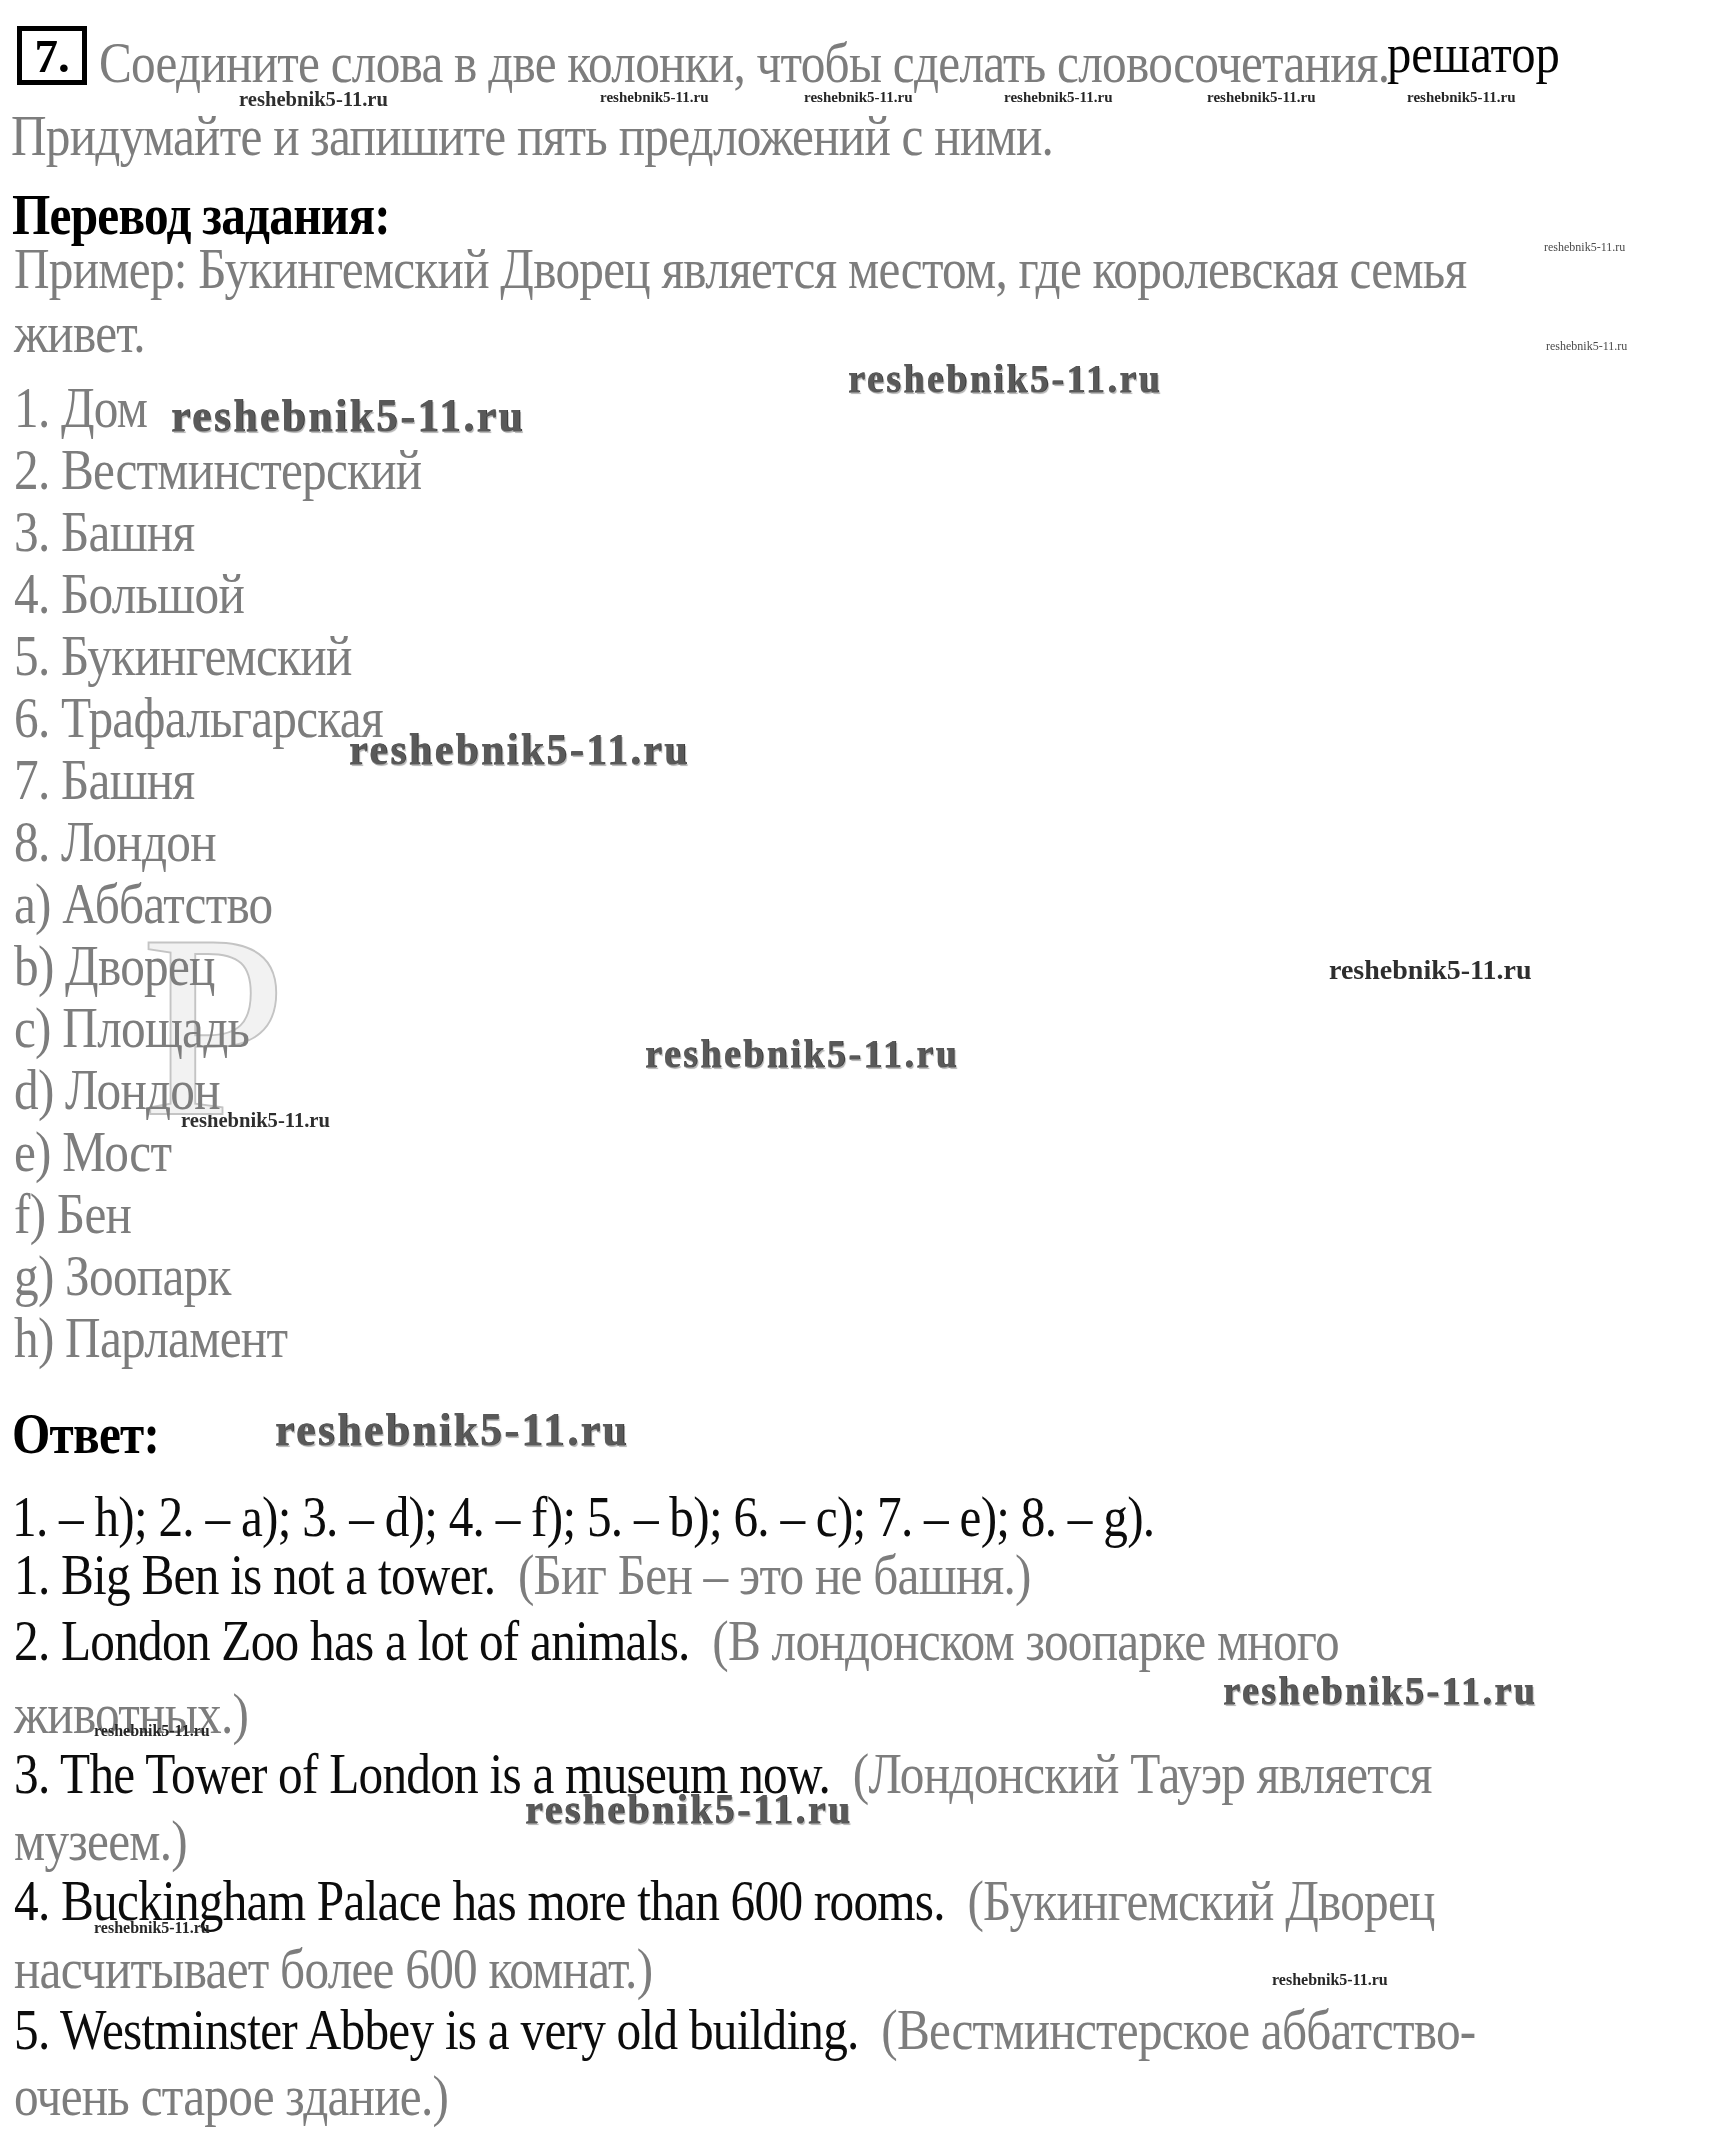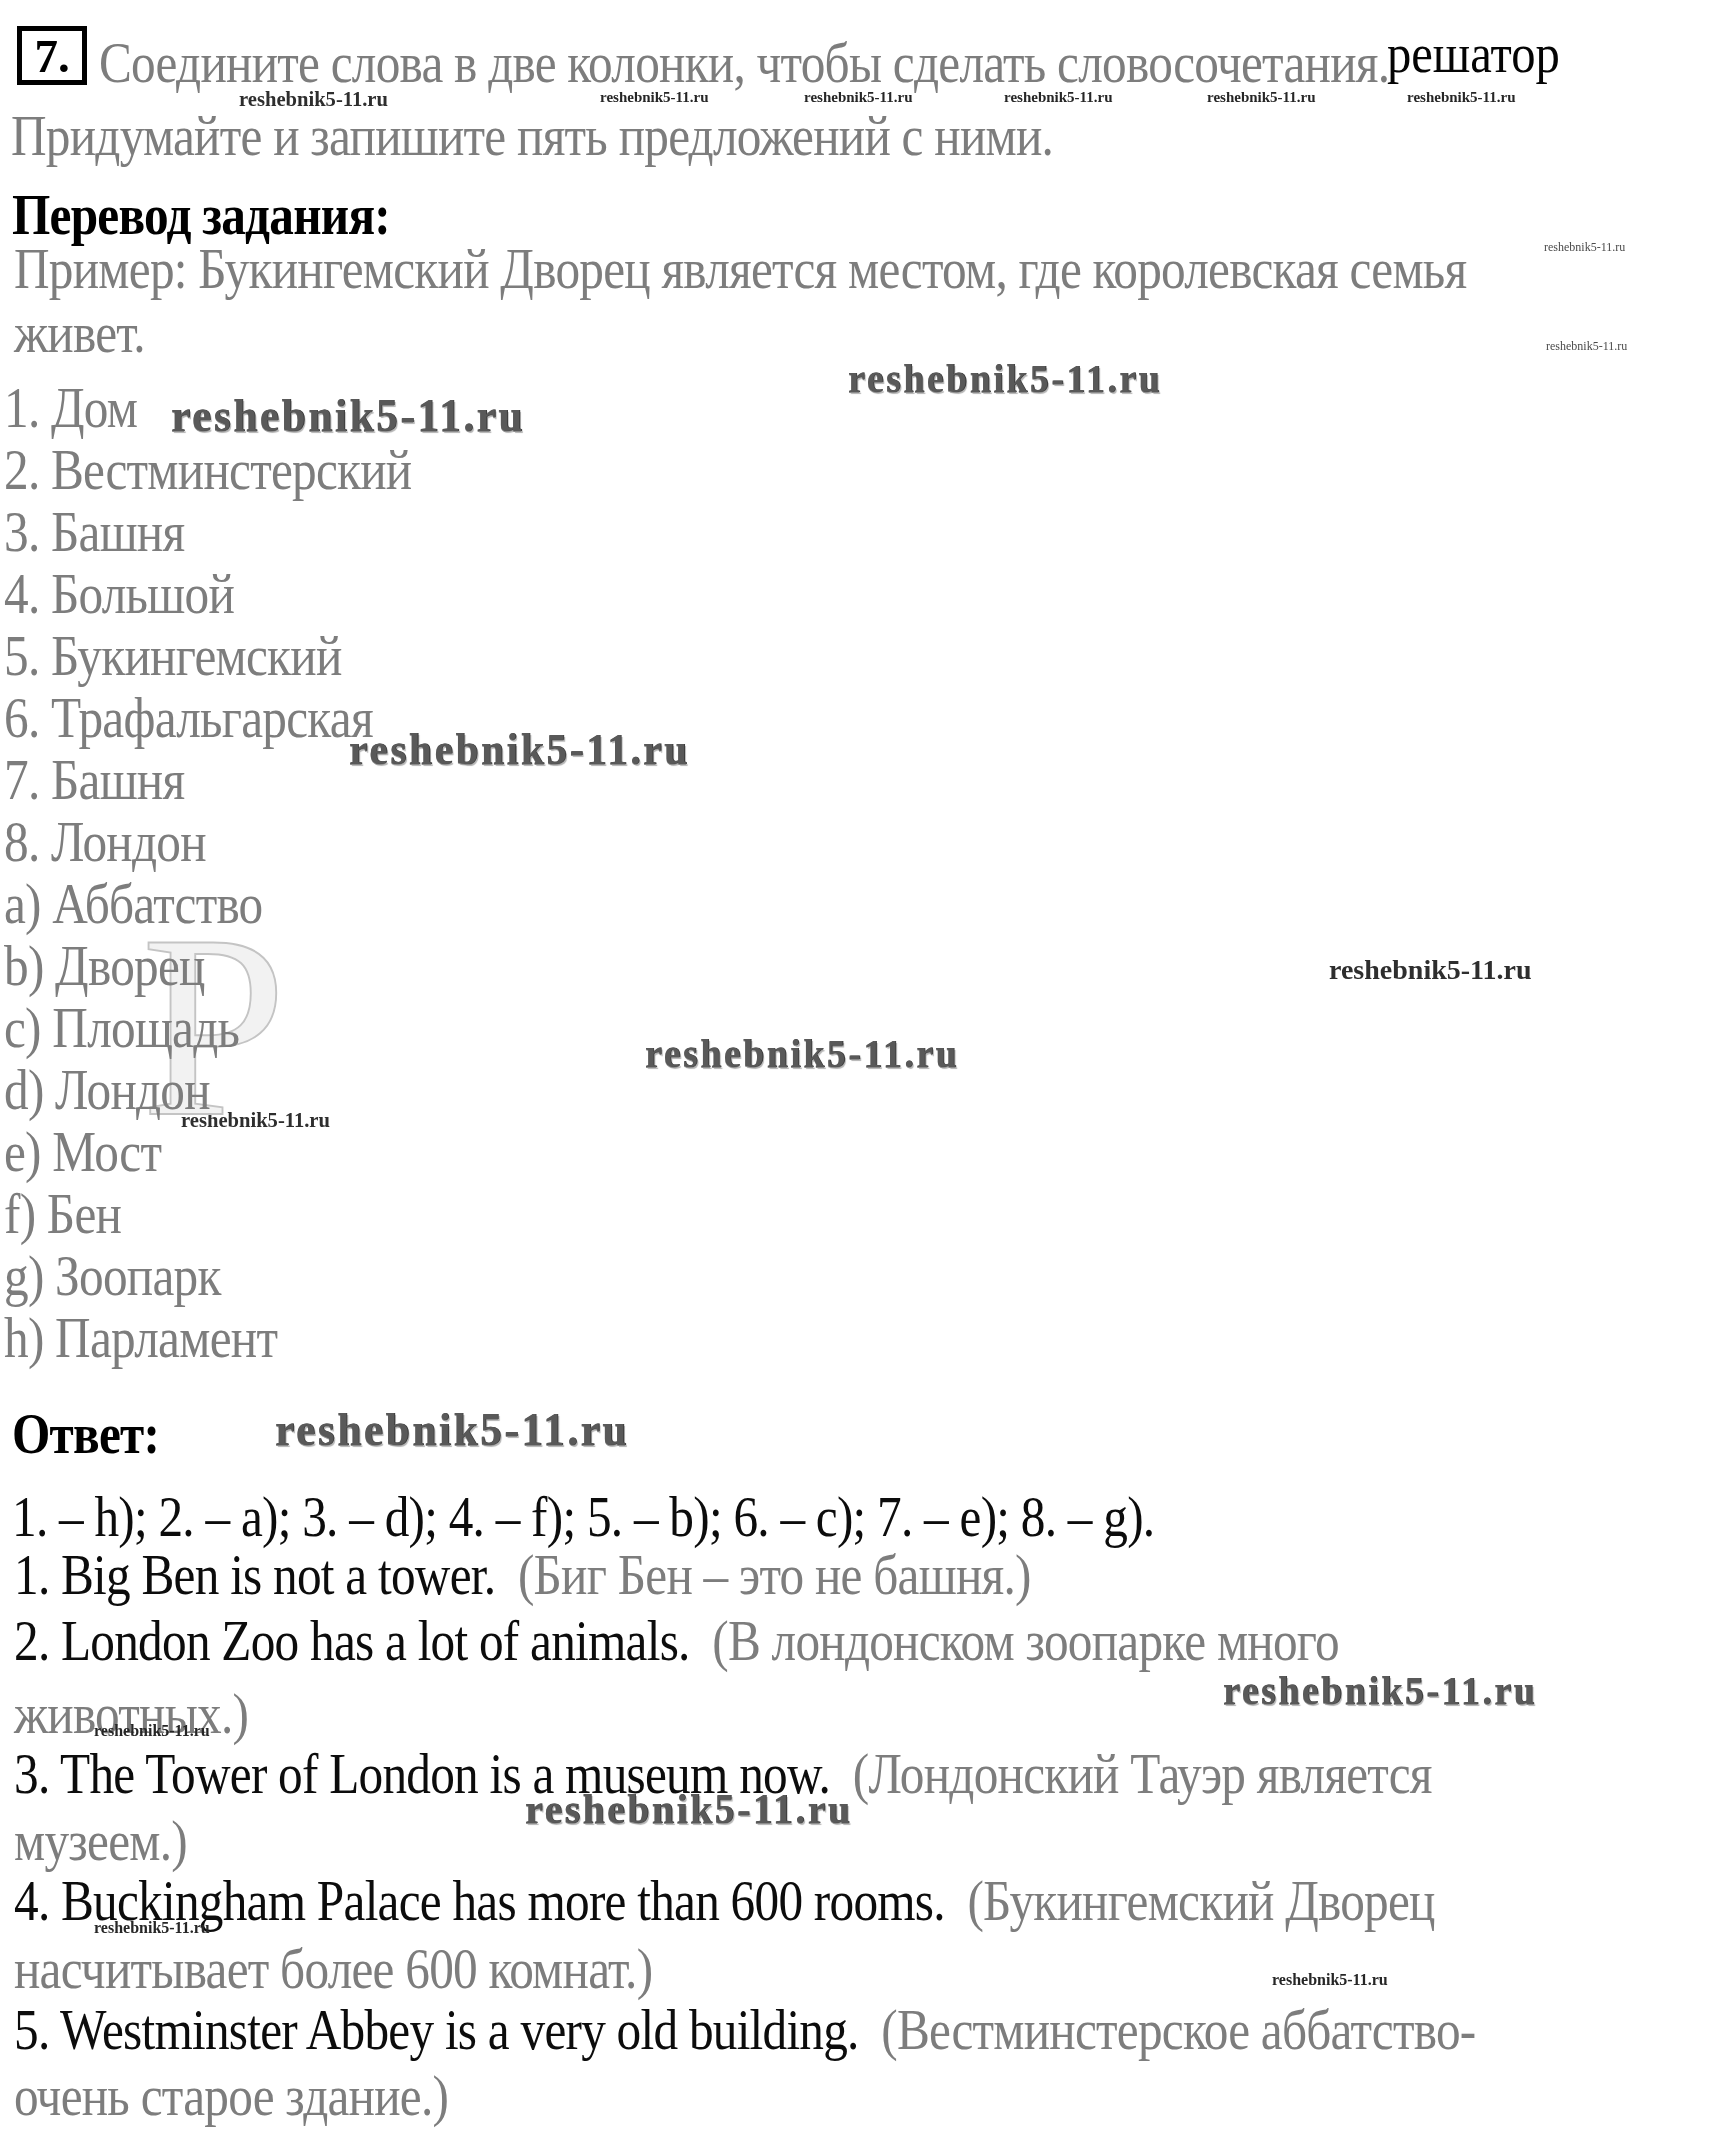--- a/index.html
+++ b/index.html
@@ -48,21 +48,21 @@
     color:#040404;font-size:54px;letter-spacing:0;
     transform:scaleX(.9);transform-origin:0 0;
   }
   .brand-letter{
     position:absolute;left:141px;top:895px;
     font-size:262px;line-height:1;
     color:#f2f2f2;-webkit-text-stroke:1.9px #c4c4c4;
   }
 
   
-  .wl{position:absolute;left:4px;top:377px;}
+  .wl{position:absolute;left:14px;top:377px;}
   .wl .wl-item{
     height:62px;line-height:62px;font-size:58px;color:#7d7d7d;
     transform:scaleX(.85);transform-origin:0 0;letter-spacing:-0.9px;white-space:nowrap;
   }
 
   
   #title1{left:99px;top:32px;}
   #title2{left:11.2px;top:105px;}
   #brandwm{left:1387px;top:22.5px;}
   #wmrow-b{left:239px;top:88px;font-size:20.6px;}

